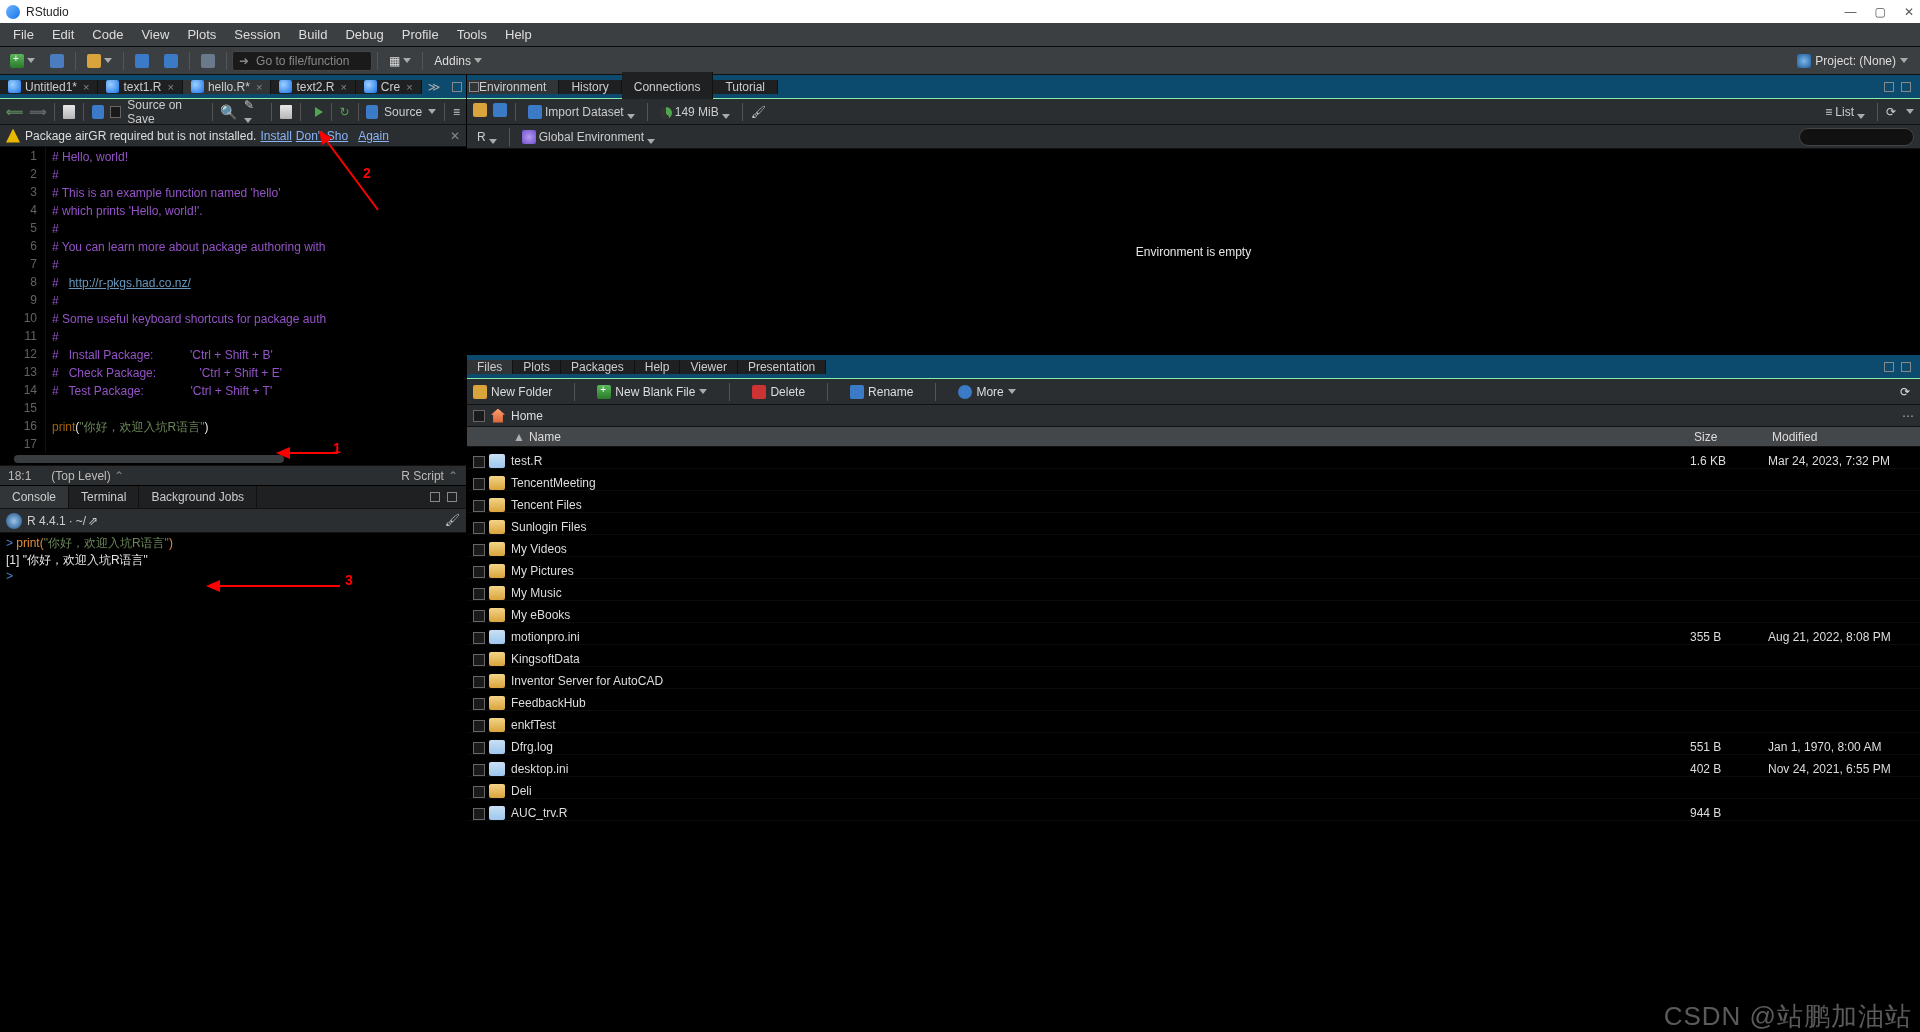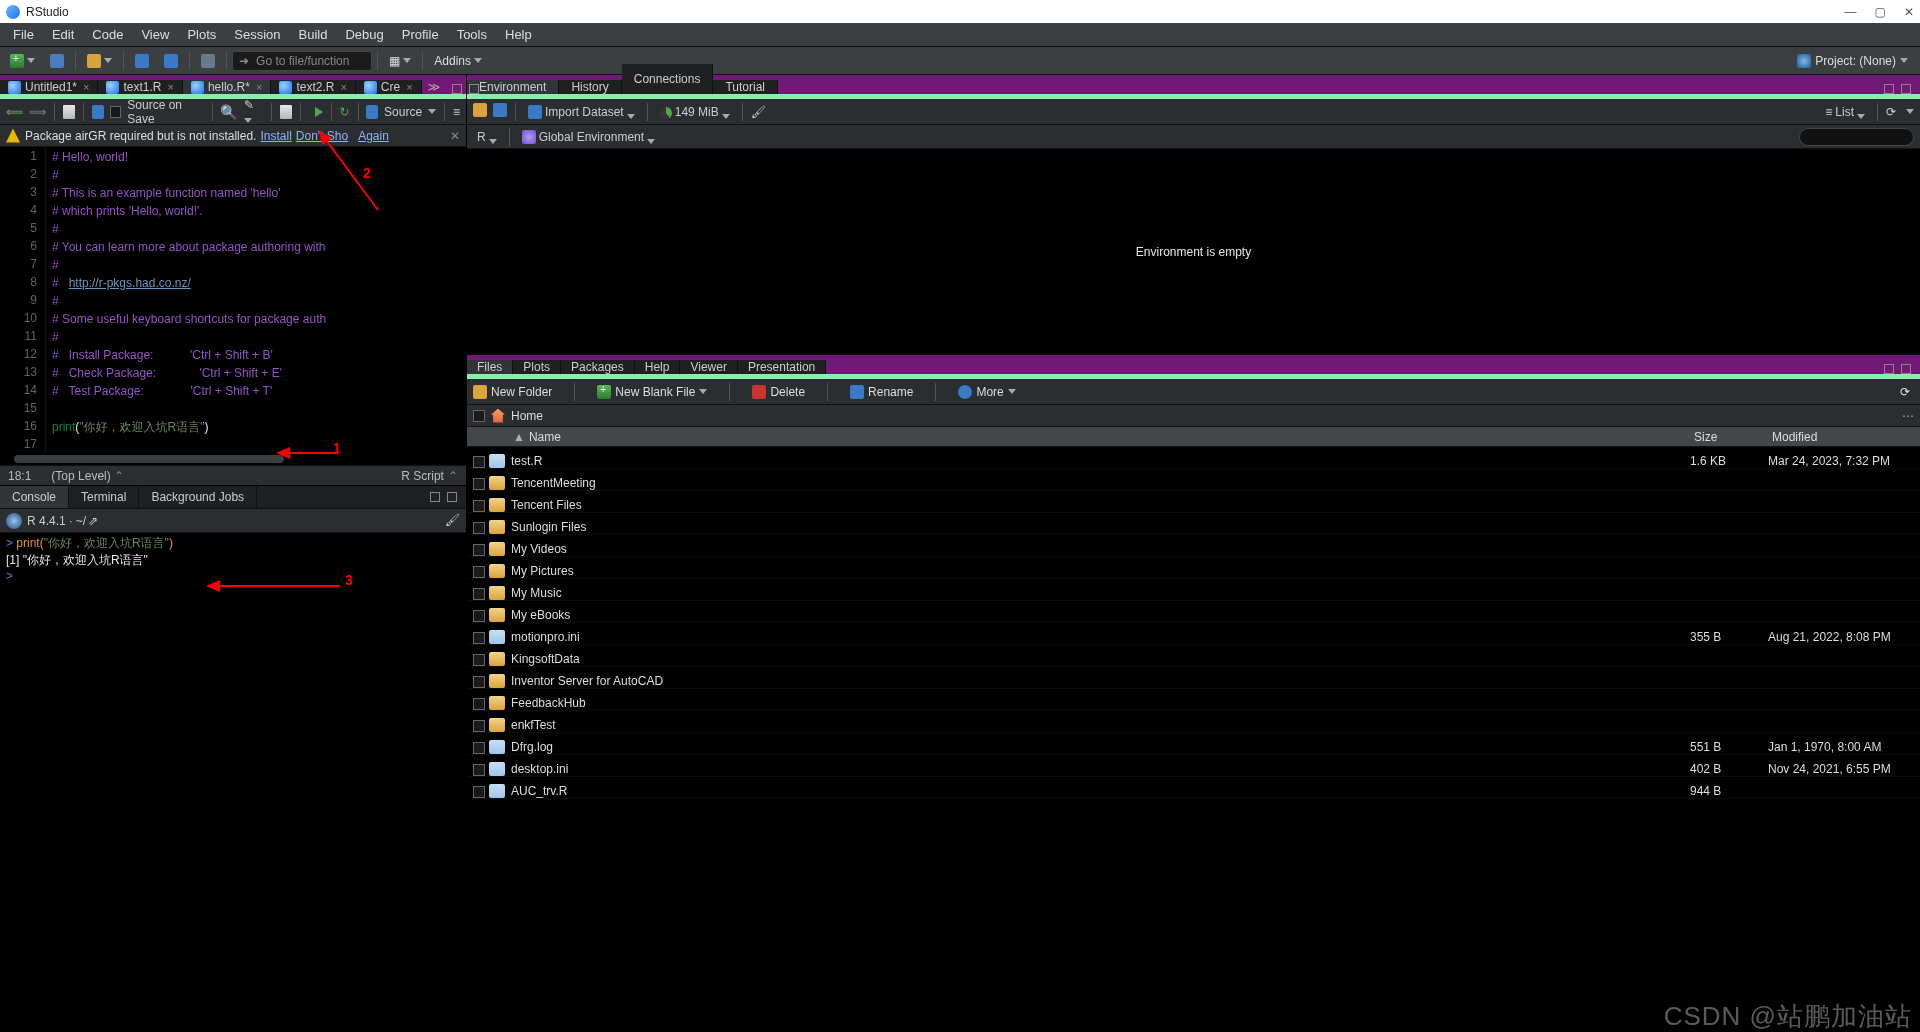--- a/index.html
+++ b/index.html
@@ -16,40 +16,40 @@
 .ico{display:inline-block;width:14px;height:14px}
 .ico-new{background:linear-gradient(#5ab95a,#2a7a2a);border-radius:2px;position:relative}
 .ico-new::after{content:"+";color:#fff;font-size:10px;position:absolute;top:-1px;left:3px}
 .ico-plus-folder{background:#4a7cbf;border-radius:2px}
 .ico-open{background:#d9a43c;border-radius:2px}
 .ico-save{background:#3a7ac6;border-radius:2px}
 .ico-print{background:#6a7a8a;border-radius:2px}
 .main{display:flex;height:calc(100% - 75px)}
 .left{width:467px;display:flex;flex-direction:column;border-right:1px solid #000}
 .right{flex:1;display:flex;flex-direction:column}
-.pane-tabs{height:24px;background:#701a75;display:flex;align-items:flex-end;border-bottom:5px solid #86efac}
+.pane-tabs{height:24px;background:#0c4a6e;display:flex;align-items:center;border-bottom:1px solid #86efac}
 .etab{display:flex;align-items:center;padding:0 8px;gap:4px;border-right:1px solid #111;color:#ccc;background:#1e2022;font-size:12px}
 .etab.active{background:#323537}
 .etab .file-ico{width:13px;height:13px;background:radial-gradient(circle at 35% 35%,#9dd0ff,#1a73e8);border-radius:2px;display:inline-block}
 .etab .close{color:#888;font-size:11px;margin-left:2px}
 .etab-overflow{padding:0 6px;display:flex;align-items:center;color:#aaa}
 .src-toolbar{height:26px;background:#2b2e30;display:flex;align-items:center;padding:0 6px;gap:6px;border-bottom:1px solid #111;font-size:12px;color:#ccc}
 .src-toolbar .chk{width:12px;height:12px;border:1px solid #666;background:#1a1a1a}
 .warn-bar{height:22px;background:#2b2e30;display:flex;align-items:center;padding:0 6px;font-size:12px;color:#ddd;border-bottom:1px solid #111}
 .warn-bar .warn-ico{width:14px;height:14px;background:#e8b800;clip-path:polygon(50% 0,100% 100%,0 100%);margin-right:5px}
 .warn-bar a{color:#8ab4f8;text-decoration:underline;margin-left:4px}
 .warn-bar .close{margin-left:auto;color:#888}
 .editor{flex:1;background:#000;display:flex;overflow:hidden;font-family:Consolas,monospace}
 .gutter{width:46px;background:#000;color:#606366;text-align:right;padding-right:8px;font-size:14px;border-right:1px solid #111}
 .gutter div{height:18px;line-height:18px}
 .code{flex:1;padding-left:6px}
 .code .line{height:18px;line-height:18px;font-size:14px;white-space:pre}
 .cm-comment{color:#9453c6}
 .cm-link{color:#6897bb;text-decoration:underline}
-.cm-func{color:#15803d}
+.cm-func{color:#a16207}
 .cm-str{color:#6a8759}
 .cm-punc{color:#e5e5e5}
 .hscroll{height:12px;background:#000;position:relative}
 .hscroll .thumb{position:absolute;left:14px;width:270px;height:8px;top:2px;background:#3a3d3f;border-radius:4px}
 .status-bar{height:20px;background:#2b2e30;display:flex;align-items:center;padding:0 8px;font-size:12px;color:#bbb;border-top:1px solid #111}
 .status-bar .right-side{margin-left:auto;display:flex;align-items:center;gap:4px}
 .console-tabs{height:24px;background:#1e2022;display:flex;align-items:stretch;border-top:1px solid #000;border-bottom:1px solid #111}
 .ctab{padding:0 12px;display:flex;align-items:center;color:#ccc;border-right:1px solid #111;font-size:12px}
 .ctab.active{background:#323537}
 .minmax{margin-left:auto;padding:0 6px;display:flex;align-items:center;gap:4px;color:#aaa}
@@ -550,20 +550,27 @@
           </div>
           <div class="file-row">
             <span class="chkbox"></span>
             <span class="icon file-ico-plain"></span>
             <span class="fc-name">desktop.ini</span>
             <span class="fc-size">402 B</span>
             <span class="fc-mod">Nov 24, 2021, 6:55 PM</span>
           </div>
           <div class="file-row">
             <span class="chkbox"></span>
+            <span class="icon folder-ico"></span>
+            <span class="fc-name">Deli</span>
+            <span class="fc-size"></span>
+            <span class="fc-mod"></span>
+          </div>
+          <div class="file-row">
+            <span class="chkbox"></span>
             <span class="icon file-ico-plain"></span>
             <span class="fc-name">AUC_trv.R</span>
             <span class="fc-size">944 B</span>
             <span class="fc-mod"></span>
           </div>
         </div>
     </div>
   </div>
 </div>
 

